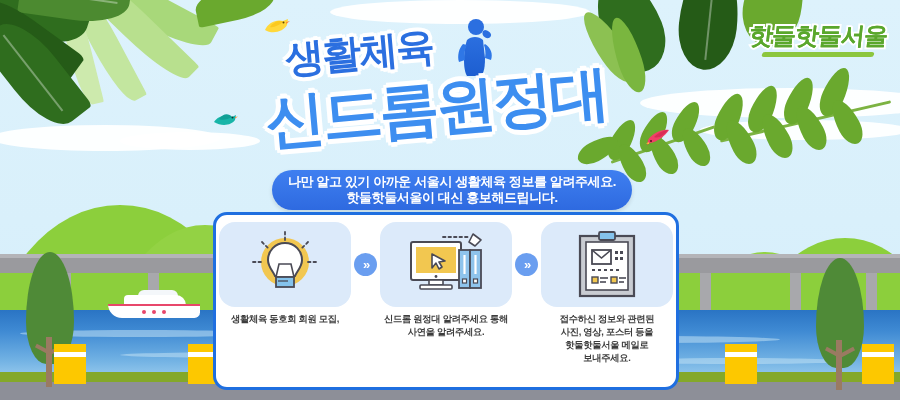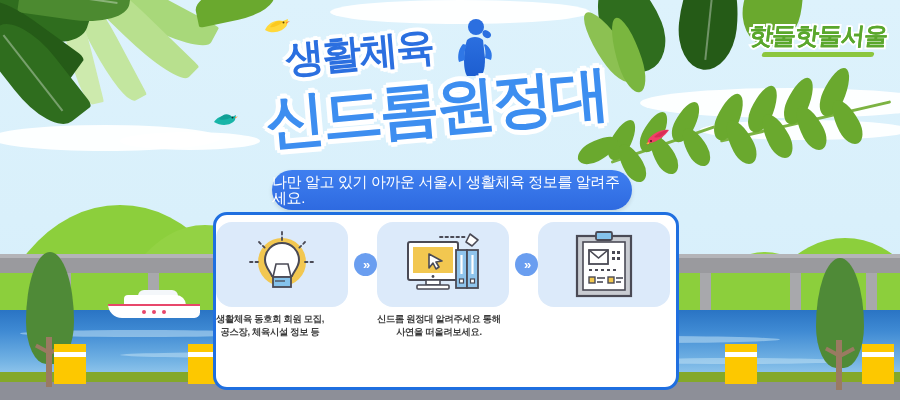--- a/index.html
+++ b/index.html
@@ -135,32 +135,32 @@
   .runner{position:absolute;left:190px;top:0px;width:50px;height:60px;}
 
   
   .subtitle{
     position:absolute;left:272px;top:170px;width:360px;height:40px;
     background:linear-gradient(180deg,#3f7ff0 0%,#2e6ae0 100%);
     border-radius:20px;
     display:flex;flex-direction:column;align-items:center;justify-content:center;
     box-shadow:0 2px 4px rgba(0,0,0,.12);
   }
-  .subtitle div{color:#fff;font-size:15px;font-weight:normal;line-height:16px;letter-spacing:-.4px;}
+  .subtitle div{color:#fff;font-size:13px;font-weight:bold;line-height:16px;letter-spacing:-.4px;}
 
   
   .panel{
     position:absolute;left:213px;top:212px;width:466px;height:178px;
     background:#fff;border:3px solid #1f6fe0;border-radius:14px;
     display:flex;align-items:flex-start;
     box-sizing:border-box;
   }
   .card{
     position:relative;width:142px;margin-top:7px;
-    display:flex;flex-direction:column;align-items:flex-start;
+    display:flex;flex-direction:column;align-items:center;
   }
   .card-icon-box{
     width:132px;height:85px;background:#dceafa;border-radius:16px;
     display:flex;align-items:center;justify-content:center;
   }
   .card-text{
     margin-top:6px;text-align:center;color:#3d3d3d;
     font-size:9.3px;line-height:13px;font-weight:bold;letter-spacing:-.3px;
   }
   .arrow{
@@ -345,20 +345,21 @@
           <stop offset="0%" stop-color="#2b6fe0"></stop>
           <stop offset="100%" stop-color="#1d5ed0"></stop>
         </linearGradient>
       </defs>
     </svg>
     <div class="title-line2">신드롬원정대</div>
   </div>
 
   <div class="subtitle">
     <div>나만 알고 있기 아까운 서울시 생활체육 정보를 알려주세요.</div>
+    <div>핫둘핫둘서울이 대신 홍보해드립니다.</div>
   </div>
 
   <div class="panel">
 
     <div class="card">
       <div class="card-icon-box">
         <svg width="76" height="70" viewBox="0 0 76 70">
           <circle cx="38" cy="32" r="24" fill="#f2c750"></circle>
           <path d="M38 13 C48 13 55 21 55 30 C55 37 50 41 48 46 L28 46 C26 41 21 37 21 30 C21 21 28 13 38 13 Z" fill="#fff" stroke="#4a4a55" stroke-width="2"></path>
           <path d="M32 34 L44 34 L47 47 L29 47 Z" fill="#fff" stroke="#4a4a55" stroke-width="1.6"></path>
@@ -368,21 +369,20 @@
             <line x1="38" y1="2" x2="38" y2="10"></line>
             <line x1="6" y1="32" x2="15" y2="32"></line>
             <line x1="61" y1="32" x2="70" y2="32"></line>
             <line x1="15" y1="12" x2="21" y2="18"></line>
             <line x1="61" y1="12" x2="55" y2="18"></line>
           </g>
         </svg>
       </div>
       <div class="card-text">
         <div>생활체육 동호회 회원 모집,</div>
-        <div>공스장, 체육시설 정보 등</div>
       </div>
     </div>
 
     <div class="arrow">»</div>
 
     <div class="card">
       <div class="card-icon-box">
         <svg width="82" height="66" viewBox="0 0 82 66">
           <rect x="6" y="10" width="50" height="38" rx="2" fill="#fff" stroke="#4a4a55" stroke-width="2"></rect>
           <rect x="11" y="15" width="40" height="26" fill="#f2c750"></rect>
@@ -395,21 +395,21 @@
           <line x1="59.5" y1="23" x2="59.5" y2="42" stroke="#fff" stroke-width="2.2"></line>
           <line x1="70.5" y1="23" x2="70.5" y2="42" stroke="#fff" stroke-width="2.2"></line>
           <rect x="57.5" y="47" width="4" height="4" fill="#fff" stroke="#4a4a55" stroke-width="1.2"></rect>
           <rect x="68.5" y="47" width="4" height="4" fill="#fff" stroke="#4a4a55" stroke-width="1.2"></rect>
           <path d="M68 2 L76 8 L70 14 L64 10 Z" fill="#fff" stroke="#4a4a55" stroke-width="1.6" stroke-linejoin="round"></path>
           <line x1="38" y1="5" x2="63" y2="5" stroke="#4a4a55" stroke-width="1.8" stroke-dasharray="2.5 3" stroke-linecap="round"></line>
         </svg>
       </div>
       <div class="card-text">
         <div>신드롬 원정대 알려주세요 통해</div>
-        <div>사연을 떠올려보세요.</div>
+        <div>사연을 알려주세요.</div>
       </div>
     </div>
 
     <div class="arrow">»</div>
 
     <div class="card">
       <div class="card-icon-box">
         <svg width="66" height="70" viewBox="0 0 66 70">
           <rect x="6" y="6" width="54" height="60" fill="#c9ccd2" stroke="#4a4a55" stroke-width="2.2"></rect>
           <rect x="12" y="12" width="42" height="48" fill="#fff" stroke="#4a4a55" stroke-width="1.6"></rect>
@@ -424,16 +424,22 @@
           </g>
           <line x1="18" y1="40" x2="48" y2="40" stroke="#4a4a55" stroke-width="2" stroke-dasharray="3 3"></line>
           <rect x="18" y="47" width="6" height="6" fill="#f2c750" stroke="#4a4a55" stroke-width="1.4"></rect>
           <line x1="26" y1="48" x2="34" y2="48" stroke="#4a4a55" stroke-width="1.6"></line>
           <line x1="26" y1="52" x2="32" y2="52" stroke="#4a4a55" stroke-width="1.6"></line>
           <rect x="37" y="47" width="6" height="6" fill="#f2c750" stroke="#4a4a55" stroke-width="1.4"></rect>
           <line x1="45" y1="48" x2="52" y2="48" stroke="#4a4a55" stroke-width="1.6"></line>
           <line x1="45" y1="52" x2="50" y2="52" stroke="#4a4a55" stroke-width="1.6"></line>
         </svg>
       </div>
+      <div class="card-text">
+        <div>접수하신 정보와 관련된</div>
+        <div>사진, 영상, 포스터 등을</div>
+        <div>핫둘핫둘서울 메일로</div>
+        <div>보내주세요.</div>
+      </div>
     </div>
 
   </div>
 </div>
 
 </body></html>

